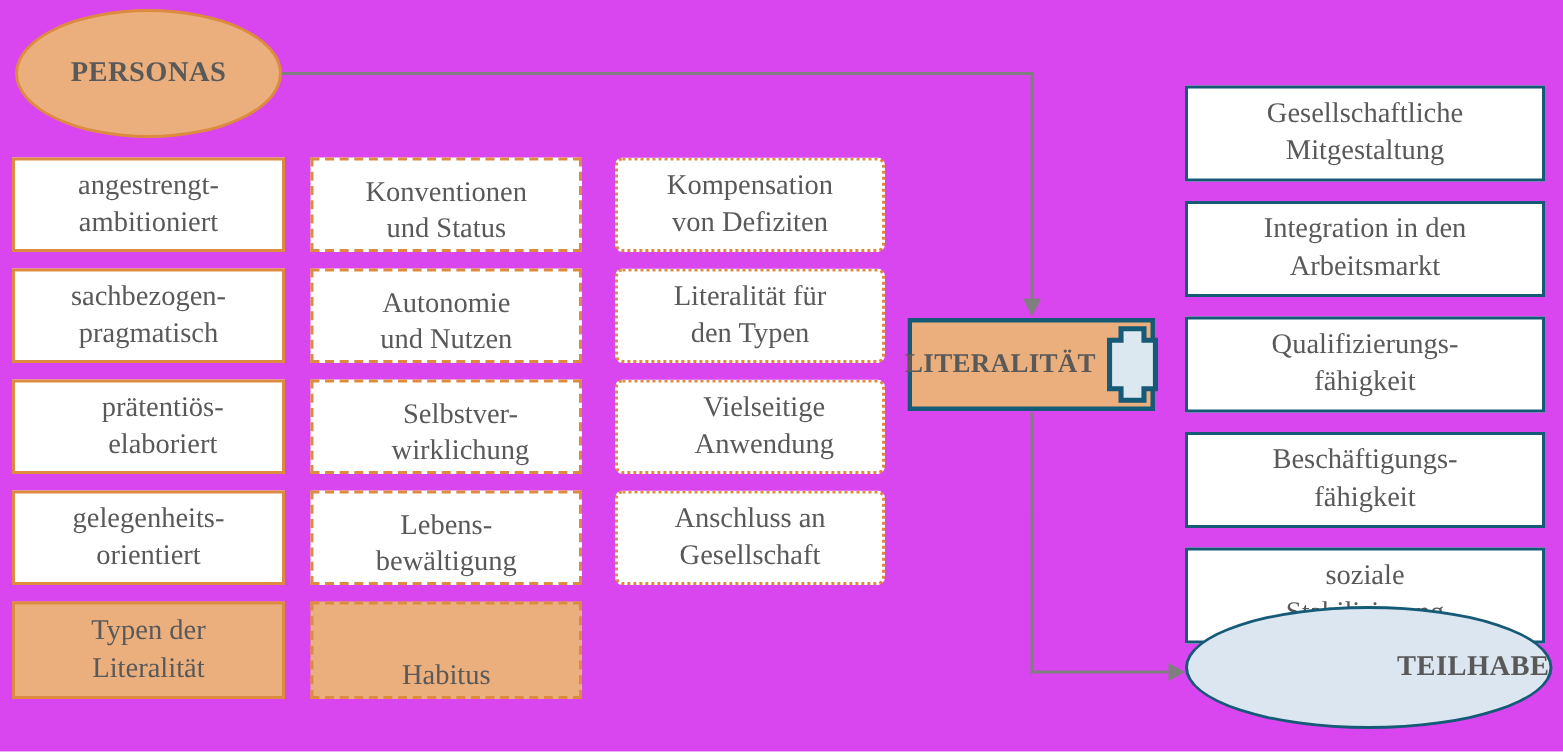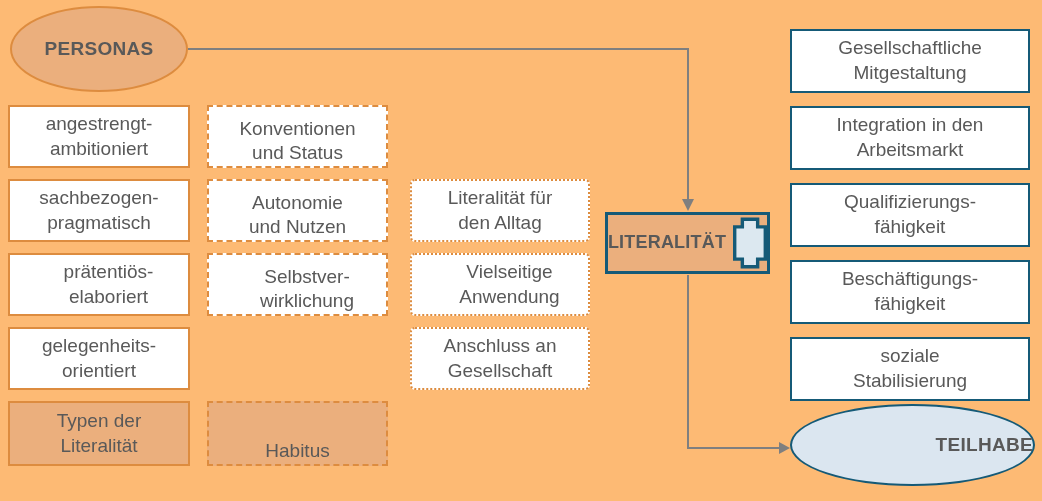--- a/index.html
+++ b/index.html
@@ -6,22 +6,22 @@
     --orange_fill:#EBAF7D;
     --orange_border:#DD8C3F;
     --teal_border:#155A77;
     --blue_fill:#DBE6F0;
     --icon_fill:#DCE8F0;
     --text_gray:#595959;
     --arrow_gray:#7F7F7F;
   }
   html,body{margin:0;padding:0;background:#ffffff;}
   .canvas{
-    position:relative;width:1042px;height:501px;background:#fdba74;overflow:hidden;
-    font-family:Liberation Sans, sans-serif;color:var(--text_gray,#595959);
+    position:relative;width:1042px;height:501px;background:#d946ef;overflow:hidden;
+    font-family:Liberation Serif, serif;color:var(--text_gray,#595959);
   }
   .connectors{position:absolute;left:0;top:0;width:1042px;height:501px;pointer-events:none;}
   .connectors path{fill:none;stroke:var(--arrow_gray,#7F7F7F);stroke-width:2;}
   .connectors polygon{fill:var(--arrow_gray,#7F7F7F);}
 
   .node{
     position:absolute;display:flex;align-items:center;justify-content:center;
     box-sizing:border-box;text-align:center;white-space:pre-line;
     font-size:19px;line-height:1.3;background-clip:padding-box;
   }
@@ -52,21 +52,21 @@
   
   .literal{
     left:605px;top:212px;width:165px;height:62px;
     background:var(--orange_fill,#EBAF7D);border:3px solid var(--teal_border,#155A77);
     display:flex;align-items:center;justify-content:center;gap:7px;white-space:nowrap;
   }
   .literal .label{font-weight:bold;font-size:18px;letter-spacing:0.2px;}
   .literal svg{display:block;flex:0 0 auto;}
 
   
-  .oc{left:790px;width:240px;height:64px;background:#ffffff;border:2px solid var(--teal_border,#155A77);padding:0 8px;}
+  .oc{left:790px;width:240px;height:64px;background:#ffffff;border:2px solid var(--teal_border,#155A77);padding:0 8px;margin-top:28px;}
   .o1{top:29px;} .o2{top:106px;} .o3{top:183px;} .o4{top:260px;text-align:center;} .o5{top:337px;}
 </style>
 </head>
 <body>
 
 <div class="canvas">
 
   <svg class="connectors" viewBox="0 0 1042 501">
     <path d="M188 49 H688 V200"></path>
     <polygon points="682,199 694,199 688,211"></polygon>
@@ -88,24 +88,28 @@
 orientiert</span></div>
   <div class="node c1 r5 b-solid footer"><span>Typen der
 Literalität</span></div>
 
   <div class="node c2 r1 b-dashed"><span>Konventionen
 und Status</span></div>
   <div class="node c2 r2 b-dashed"><span>Autonomie
 und Nutzen</span></div>
   <div class="node c2 r3 b-dashed"><span>Selbstver-
 wirklichung</span></div>
+  <div class="node c2 r4 b-dashed"><span>Lebens-
+bewältigung</span></div>
   <div class="node c2 r5 b-dashed footer"><span>Habitus</span></div>
 
+  <div class="node c3 r1 b-dotted"><span>Kompensation
+von Defiziten</span></div>
   <div class="node c3 r2 b-dotted"><span>Literalität für
-den Alltag</span></div>
+den Typen</span></div>
   <div class="node c3 r3 b-dotted"><span>Vielseitige
 Anwendung</span></div>
   <div class="node c3 r4 b-dotted"><span>Anschluss an
 Gesellschaft</span></div>
 
   <div class="node literal">
     <span class="label">LITERALITÄT</span>
     <svg width="34" height="52" viewBox="0 0 40 60">
       <polygon points="11,2 29,2 29,11 38,11 38,49 29,49 29,58 11,58 11,49 2,49 2,11 11,11" fill="var(--icon_fill,#DCE8F0)" stroke="var(--teal_border,#155A77)" stroke-width="4" stroke-linejoin="miter"></polygon>
     </svg>

